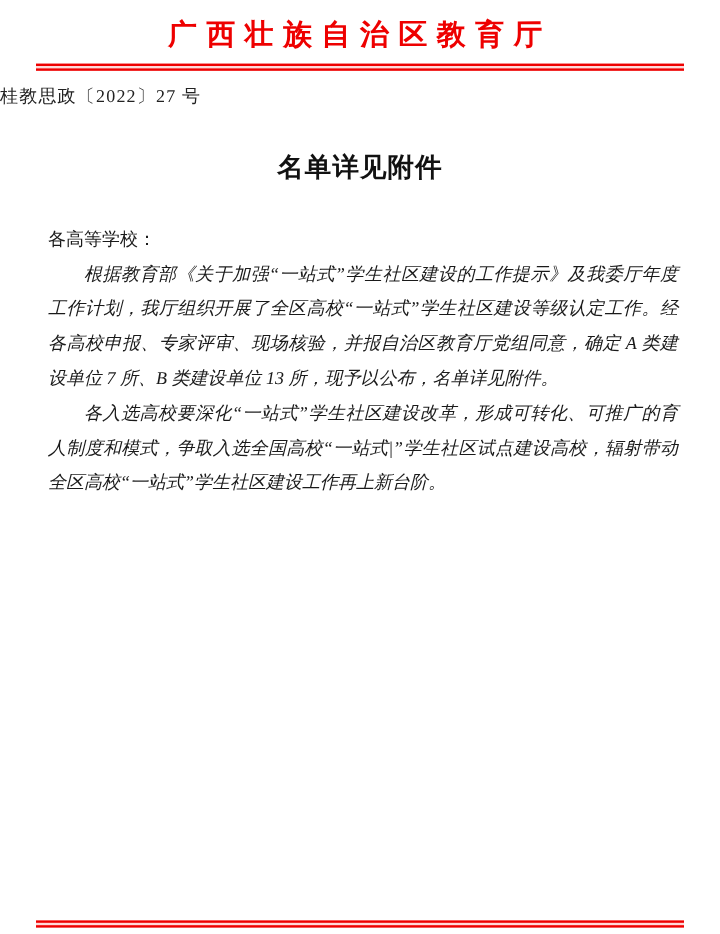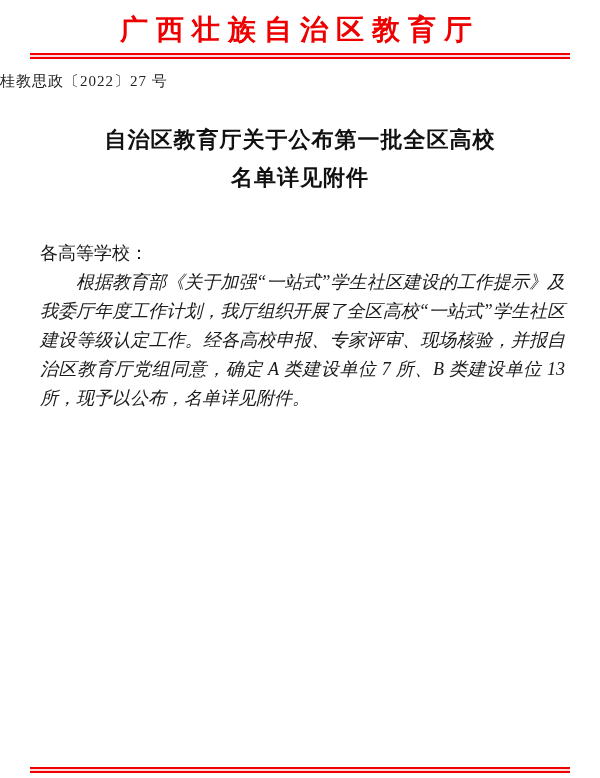--- a/index.html
+++ b/index.html
@@ -13,21 +13,21 @@
     height: 778px;
     margin: 0 auto;
     background: #ffffff;
     overflow: hidden;
     font-family: "Liberation Serif", "DejaVu Serif", serif;
     color: #1a1a1a;
   }
   .agency-header {
     margin-top: 8px;
     text-align: center;
-    font-size: 28px;
+    font-size: 24px;
     font-weight: bold;
     line-height: 44px;
     color: #ee0000;
     letter-spacing: 8px;
     white-space: nowrap;
   }
   .rule-double {
     height: 2px;
     background: #ffd9d9;
     border-top: 2px solid #ee0000;
@@ -49,22 +49,22 @@
   .doc-title {
     margin-top: 30px;
     text-align: center;
     font-size: 22px;
     font-weight: bold;
     line-height: 38px;
     color: #111111;
     letter-spacing: 1px;
   }
   .body-text {
-    margin: 42px 35px 0 40px;
-    font-size: 18px;
+    margin: 27px 35px 0 40px;
+    font-size: 15px;
     line-height: 29px;
     text-align: justify;
     color: #1a1a1a;
   }
   .body-text p {
     margin: 0;
     padding: 0;
   }
   .salutation {
     text-indent: 0;
@@ -85,24 +85,24 @@
 
 <div class="page">
 
   <div class="agency-header">广西壮族自治区教育厅</div>
 
   <div class="rule-double header-rule"></div>
 
   <div class="doc-number">桂教思政〔2022〕27 号</div>
 
   <div class="doc-title">
-    <div>自治区教育厅关于公布第一批全区高校</div>
     <div>名单详见附件</div>
   </div>
 
   <div class="body-text">
     <p class="salutation">各高等学校：</p>
     <p class="para">根据教育部《关于加强“一站式”学生社区建设的工作提示》及我委厅年度工作计划，我厅组织开展了全区高校“一站式”学生社区建设等级认定工作。经各高校申报、专家评审、现场核验，并报自治区教育厅党组同意，确定 A 类建设单位 7 所、B 类建设单位 13 所，现予以公布，名单详见附件。</p>
+    <p class="para">各入选高校要深化“一站式”学生社区建设改革，形成可转化、可推广的育人制度和模式，争取入选全国高校“一站式|”学生社区试点建设高校，辐射带动全区高校“一站式”学生社区建设工作再上新台阶。</p>
   </div>
 
   <div class="rule-double footer-rule"></div>
 
 </div>
 
 </body></html>

